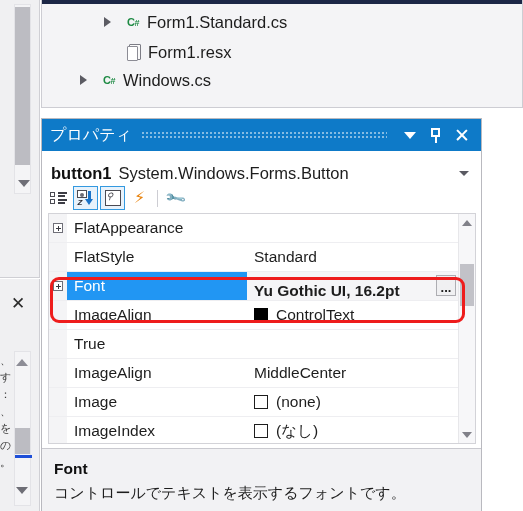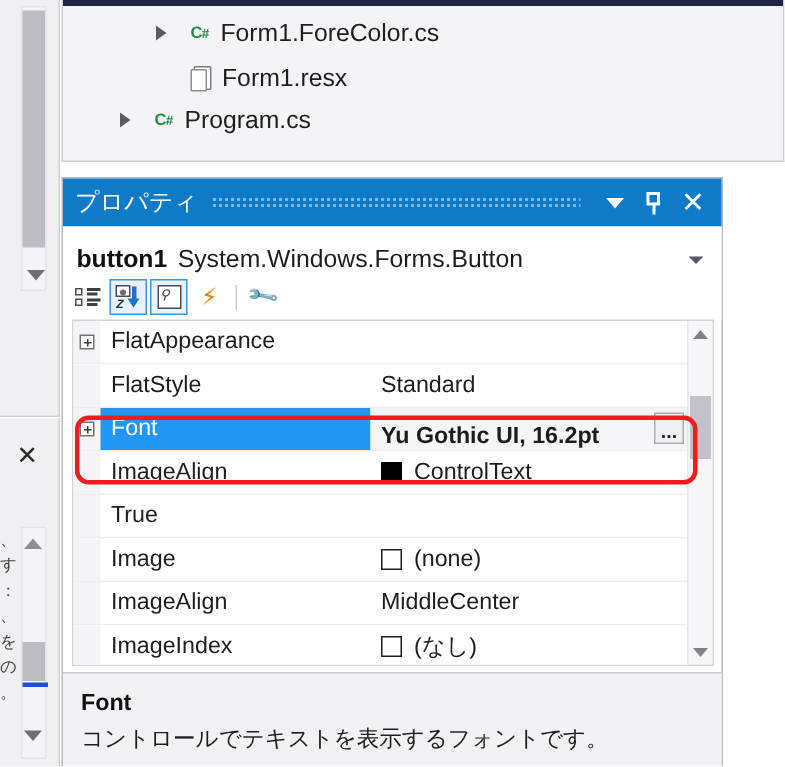--- a/index.html
+++ b/index.html
@@ -619,38 +619,38 @@
 
   <div id="tree-panel">
     <div id="tree-topbar"></div>
 
     <div class="tree-row" style="top:6px;">
       <div style="width:62px;flex:none;"></div>
       <div class="tree-chevron"></div>
       <div style="width:16px;flex:none;"></div>
       <div class="icon-cs">C<span style="font-size:9px;">#</span></div>
       <div style="width:8px;flex:none;"></div>
-      <div class="tree-label">Form1.ForeColor.cs</div>
+      <div class="tree-label">Form1.Standard.cs</div>
     </div>
 
     <div class="tree-row" style="top:36px;">
       <div style="width:62px;flex:none;"></div>
       <div style="width:23px;flex:none;"></div>
       <div class="icon-doc"></div>
       <div style="width:8px;flex:none;"></div>
       <div class="tree-label">Form1.resx</div>
     </div>
 
     <div class="tree-row" style="top:64px;">
       <div style="width:38px;flex:none;"></div>
       <div class="tree-chevron"></div>
       <div style="width:16px;flex:none;"></div>
       <div class="icon-cs">C<span style="font-size:9px;">#</span></div>
       <div style="width:8px;flex:none;"></div>
-      <div class="tree-label">Program.cs</div>
+      <div class="tree-label">Windows.cs</div>
     </div>
   </div>
 
   <div id="props-window">
 
     <div id="props-titlebar">
       <div id="props-title">プロパティ</div>
       <div id="title-dots"></div>
       <div class="tb-btn">
         <span class="tb-chev"></span>
@@ -740,31 +740,31 @@
           </div>
         </div>
 
         <div class="prow">
           <div class="exp"></div>
           <div class="pval">True</div>
         </div>
 
         <div class="prow">
           <div class="exp"></div>
+          <div class="pname">ImageAlign</div>
+          <div class="pval">MiddleCenter</div>
+        </div>
+
+        <div class="prow">
+          <div class="exp"></div>
           <div class="pname">Image</div>
           <div class="pval">
             <span class="swatch empty"></span>
             <span>(none)</span>
           </div>
-        </div>
-
-        <div class="prow">
-          <div class="exp"></div>
-          <div class="pname">ImageAlign</div>
-          <div class="pval">MiddleCenter</div>
         </div>
 
         <div class="prow">
           <div class="exp"></div>
           <div class="pname">ImageIndex</div>
           <div class="pval">
             <span class="swatch empty"></span>
             <span>(なし)</span>
           </div>
         </div>

